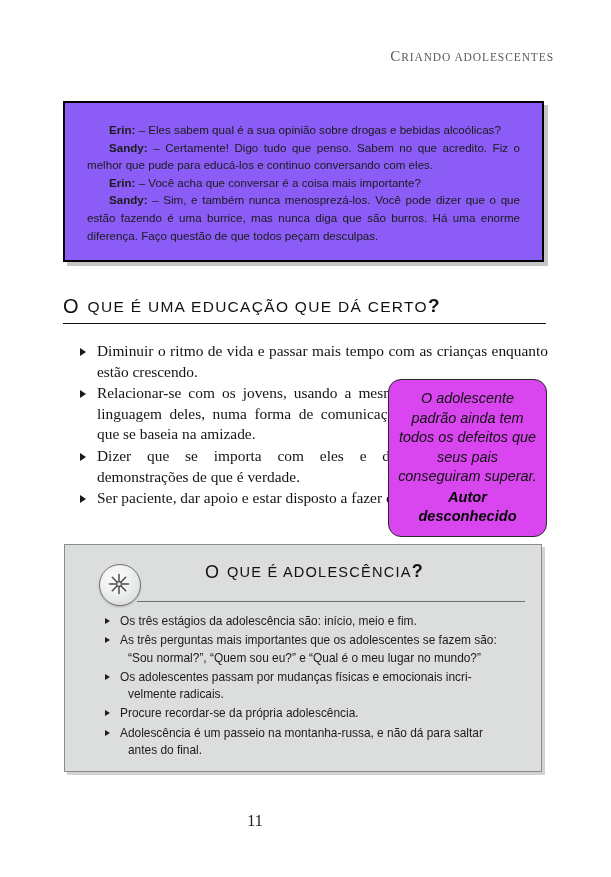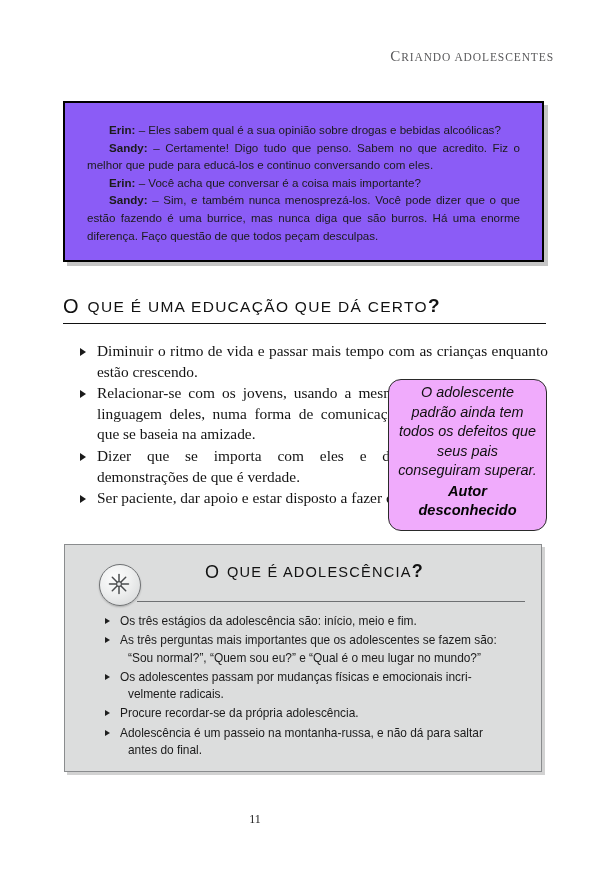--- a/index.html
+++ b/index.html
@@ -133,22 +133,22 @@
 
   
   .quote-box {
     position: absolute;
     left: 388px;
     top: 379px;
     width: 159px;
     box-sizing: border-box;
     border: 1.4px solid #2a2a2a;
     border-radius: 13px;
-    background: #f0abfc;
-    padding: 3px 8px 9px 8px;
+    background: #d946ef;
+    padding: 9px 8px 9px 8px;
     text-align: center;
   }
   .quote-text {
     font-family: "Liberation Sans", sans-serif;
     font-style: italic;
     font-size: 14.4px;
     line-height: 19.5px;
     color: #101010;
   }
   .quote-author {
@@ -239,21 +239,21 @@
   .gli .cont { display: block; padding-left: 8px; }
 
   
   .folio {
     position: absolute;
     top: 812px;
     left: 0;
     width: 510px;
     text-align: center;
     font-family: "Liberation Serif", serif;
-    font-size: 12px;
+    font-size: 16px;
     color: #222;
   }
 </style>
 </head>
 <body>
 
 <div class="page">
 
   <div class="running-head">
     <span class="cap1">C</span><span>riando adolescentes</span>

